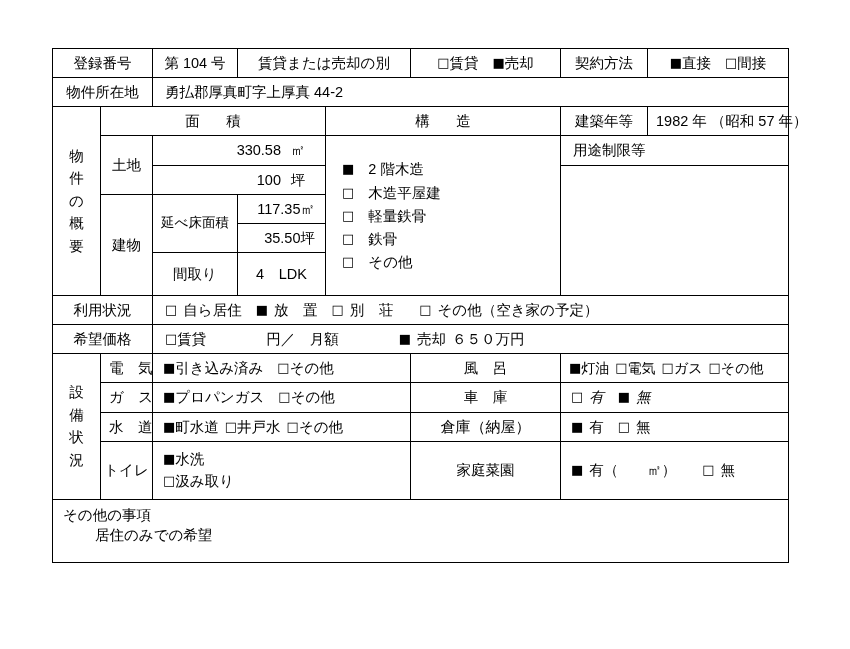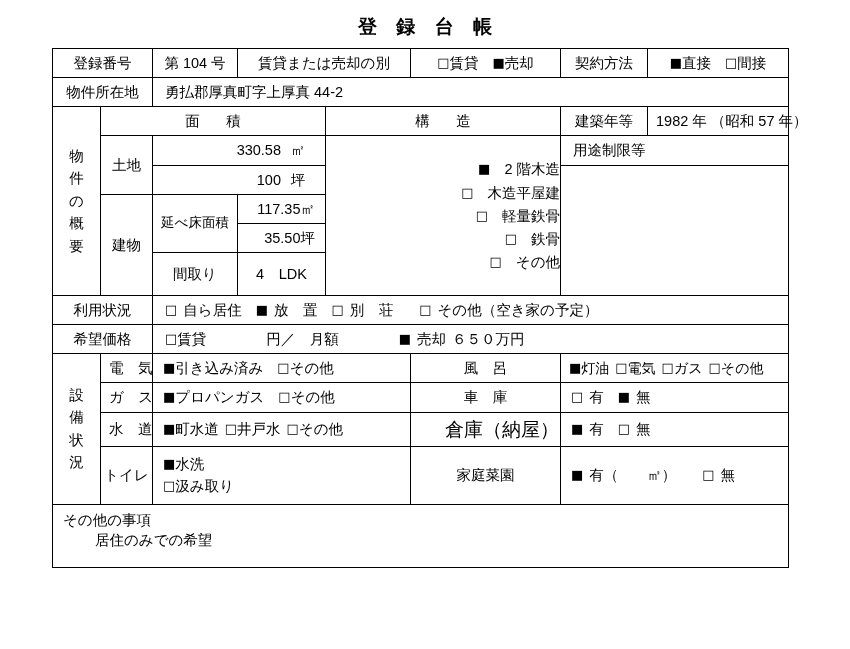--- a/index.html
+++ b/index.html
@@ -102,21 +102,20 @@
   .blank { height: 100%; }
 
   .notes-title { padding: 6px 8px 0 10px; }
   .notes-body  { padding: 2px 8px 8px 42px; }
 </style>
 </head>
 <body>
 
 <div class="page">
 
-  <div class="doc-title">登 録 台 帳</div>
 
   <table class="ledger">
     <colgroup>
       <col style="width:48px">
       <col style="width:52px">
       <col style="width:85px">
       <col style="width:88px">
       <col style="width:85px">
       <col style="width:150px">
       <col style="width:87px">
@@ -186,21 +185,21 @@
       <td rowspan="2">
         <div class="cell c-center">土地</div>
       </td>
       <td colspan="2">
         <div class="num-row">
           <span class="num-val">330.58</span>
           <span class="num-unit unit-sq">㎡</span>
         </div>
       </td>
       <td colspan="2" rowspan="4">
-        <div style="padding:6px 0 6px 16px;text-align:right;">
+        <div style="padding:6px 0 6px 16px;">
           <div style="padding:2.5px 0;">
             <span class="cb">■</span>
             <span class="gap-sm"></span>
             <span>2 階木造</span>
           </div>
           <div style="padding:2.5px 0;">
             <span class="cb">□</span>
             <span class="gap-sm"></span>
             <span>木造平屋建</span>
           </div>
@@ -321,37 +320,37 @@
       </td>
       <td colspan="3">
         <div class="cell c-left" style="padding-left:10px;">
           <span class="opt"><span class="cb">■</span><span>プロパンガス</span></span><span class="gap-md"></span><span class="opt"><span class="cb">□</span><span>その他</span></span>
         </div>
       </td>
       <td>
         <div class="cell c-center">車　庫</div>
       </td>
       <td colspan="2">
-        <div class="cell c-left" style="padding-left:10px;">
+        <div class="cell c-left" style="padding-left:10px;font-style:italic;">
           <span class="opt"><span class="cb">□</span><span class="gap-sm"></span><span>有</span></span><span class="gap-md"></span><span class="opt"><span class="cb">■</span><span class="gap-sm"></span><span>無</span></span>
         </div>
       </td>
     </tr>
 
     <tr>
       <td>
         <div class="cell c-center">水　道</div>
       </td>
       <td colspan="3">
         <div class="cell c-left" style="padding-left:10px;">
           <span class="opt"><span class="cb">■</span><span>町水道</span></span><span class="gap-sm"></span><span class="opt"><span class="cb">□</span><span>井戸水</span></span><span class="gap-sm"></span><span class="opt"><span class="cb">□</span><span>その他</span></span>
         </div>
       </td>
       <td>
-        <div class="cell c-center" style="font-size:19px;padding:5px 1px;text-align:right;">倉庫（納屋）</div>
+        <div class="cell c-center" style="font-size:15px;padding:5px 1px;">倉庫（納屋）</div>
       </td>
       <td colspan="2">
         <div class="cell c-left" style="padding-left:10px;">
           <span class="opt"><span class="cb">■</span><span class="gap-sm"></span><span>有</span></span><span class="gap-md"></span><span class="opt"><span class="cb">□</span><span class="gap-sm"></span><span>無</span></span>
         </div>
       </td>
     </tr>
 
     <tr>
       <td>

